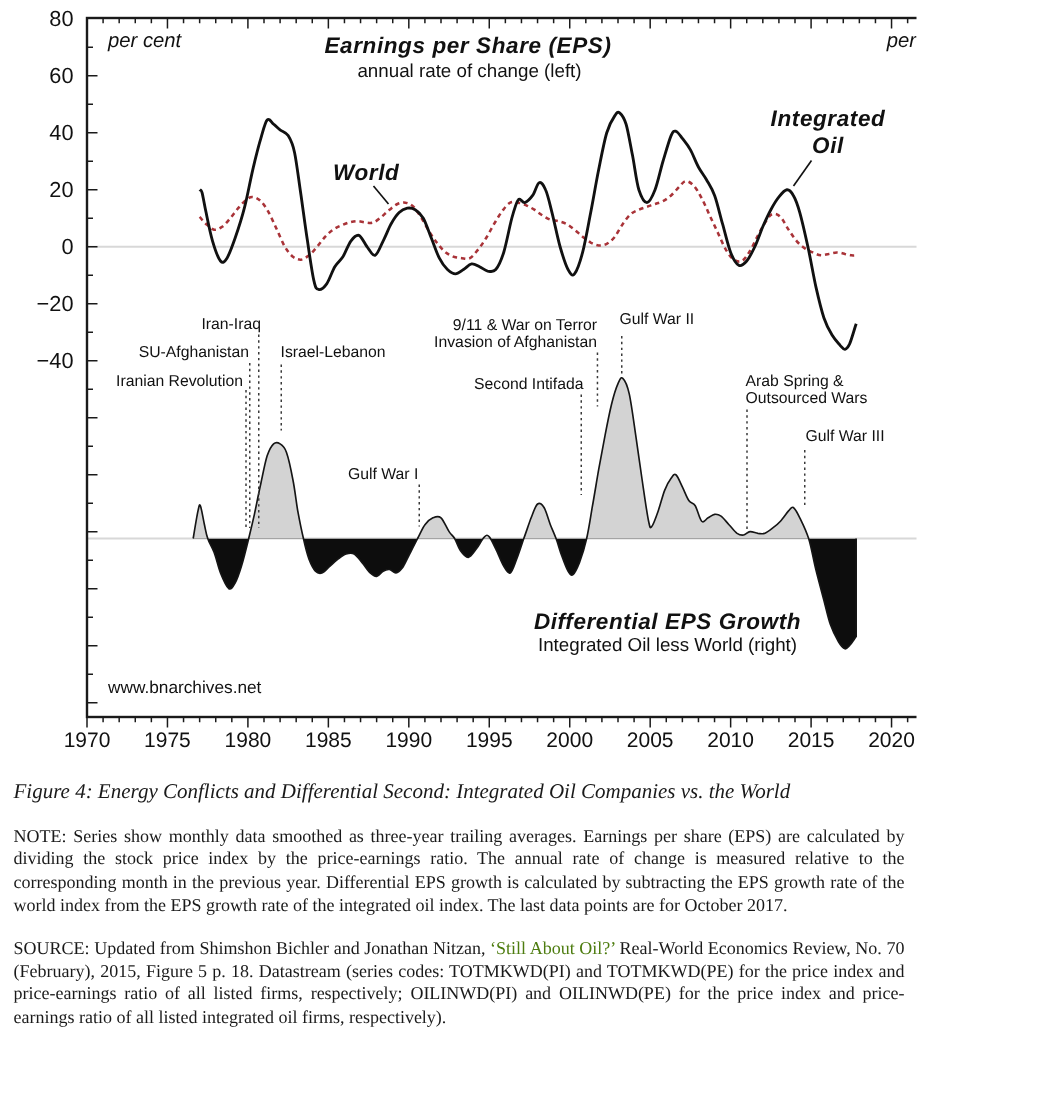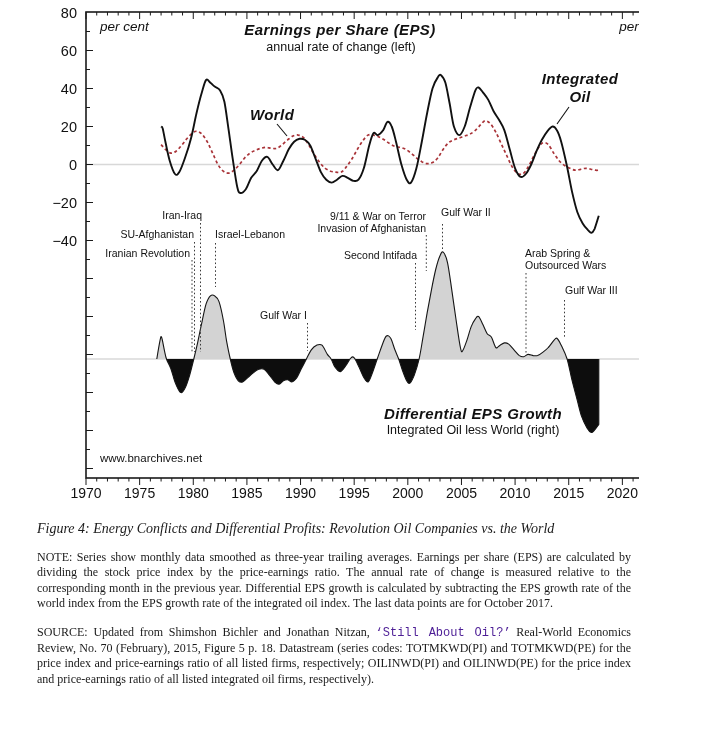--- a/index.html
+++ b/index.html
@@ -1,28 +1,28 @@
 <!DOCTYPE html>
 <html><head>
 <meta charset="utf-8">
 <style>
   html,body{margin:0;padding:0;background:#ffffff;}
-  .page{width:611px;height:735px;background:#fff;overflow:hidden;font-family:"Liberation Serif",serif;color:#1a1a1a;margin-left:28px;}
+  .page{width:611px;height:735px;background:#fff;overflow:hidden;font-family:"Liberation Serif",serif;color:#1a1a1a;}
   .chart-figure{width:707px;height:506px;}
   svg text{font-family:"Liberation Sans","DejaVu Sans",sans-serif;fill:#111;}
   .ax{font-size:14.5px;}
   .xax{font-size:14px;}
   .ann{font-size:10.5px;}
   .ttl{font-size:15px;font-weight:bold;font-style:italic;letter-spacing:0.4px;}
   .sub{font-size:12.5px;}
   .pc{font-size:13.5px;font-style:italic;}
   .wm{font-size:11.5px;}
   .caption{font-style:italic;font-size:14px;margin:15px 0 0 0;padding:0 10px 0 9px;}
   .para{font-size:12px;line-height:1.285;text-align:justify;margin:13px 0 0 0;padding:0 8px 0 9px;}
-  .src-link{color:#4c1d95;cursor:pointer;font-family:Liberation Mono, monospace;}
+  .src-link{color:#4d7c0f;cursor:pointer;}
   .src-journal{}
 </style>
 </head>
 <body>
 
 <div class="page">
   <div class="chart-figure">
     <svg id="chart-svg" width="707" height="506" viewBox="0 0 707 506">
         <defs>
           <clipPath id="clipAbove">
@@ -253,16 +253,16 @@
           <text x="413" y="216" text-anchor="start" class="ann">Gulf War II</text>
           <line x1="414.5" y1="224" x2="414.5" y2="249" stroke="#3a3a3a" stroke-width="1" stroke-dasharray="1.6 2.3"></line>
           <text x="497" y="257" text-anchor="start" class="ann">Arab Spring &amp;</text>
           <text x="497" y="268.5" text-anchor="start" class="ann">Outsourced Wars</text>
           <line x1="498" y1="273" x2="498" y2="355" stroke="#3a3a3a" stroke-width="1" stroke-dasharray="1.6 2.3"></line>
           <text x="537" y="294" text-anchor="start" class="ann">Gulf War III</text>
           <line x1="536.5" y1="300" x2="536.5" y2="339" stroke="#3a3a3a" stroke-width="1" stroke-dasharray="1.6 2.3"></line>
         </g>
       </svg>
   </div>
-  <p class="caption">Figure 4: Energy Conflicts and Differential Profits: Revolution Oil Companies vs. the World</p>
+  <p class="caption">Figure 4: Energy Conflicts and Differential Second: Integrated Oil Companies vs. the World</p>
   <p class="para">NOTE: Series show monthly data smoothed as three-year trailing averages. Earnings per share (EPS) are calculated by dividing the stock price index by the price-earnings ratio. The annual rate of change is measured relative to the corresponding month in the previous year. Differential EPS growth is calculated by subtracting the EPS growth rate of the world index from the EPS growth rate of the integrated oil index. The last data points are for October 2017.</p>
   <p class="para"><span>SOURCE: Updated from Shimshon Bichler and Jonathan Nitzan, </span><span class="src-link">‘Still About Oil?’</span><span class="src-journal"> Real-World Economics Review,</span><span> No. 70 (February), 2015, Figure 5 p. 18. Datastream (series codes: TOTMKWD(PI) and TOTMKWD(PE) for the price index and price-earnings ratio of all listed firms, respectively; OILINWD(PI) and OILINWD(PE) for the price index and price-earnings ratio of all listed integrated oil firms, respectively).</span></p>
 </div>
 
 </body></html>

